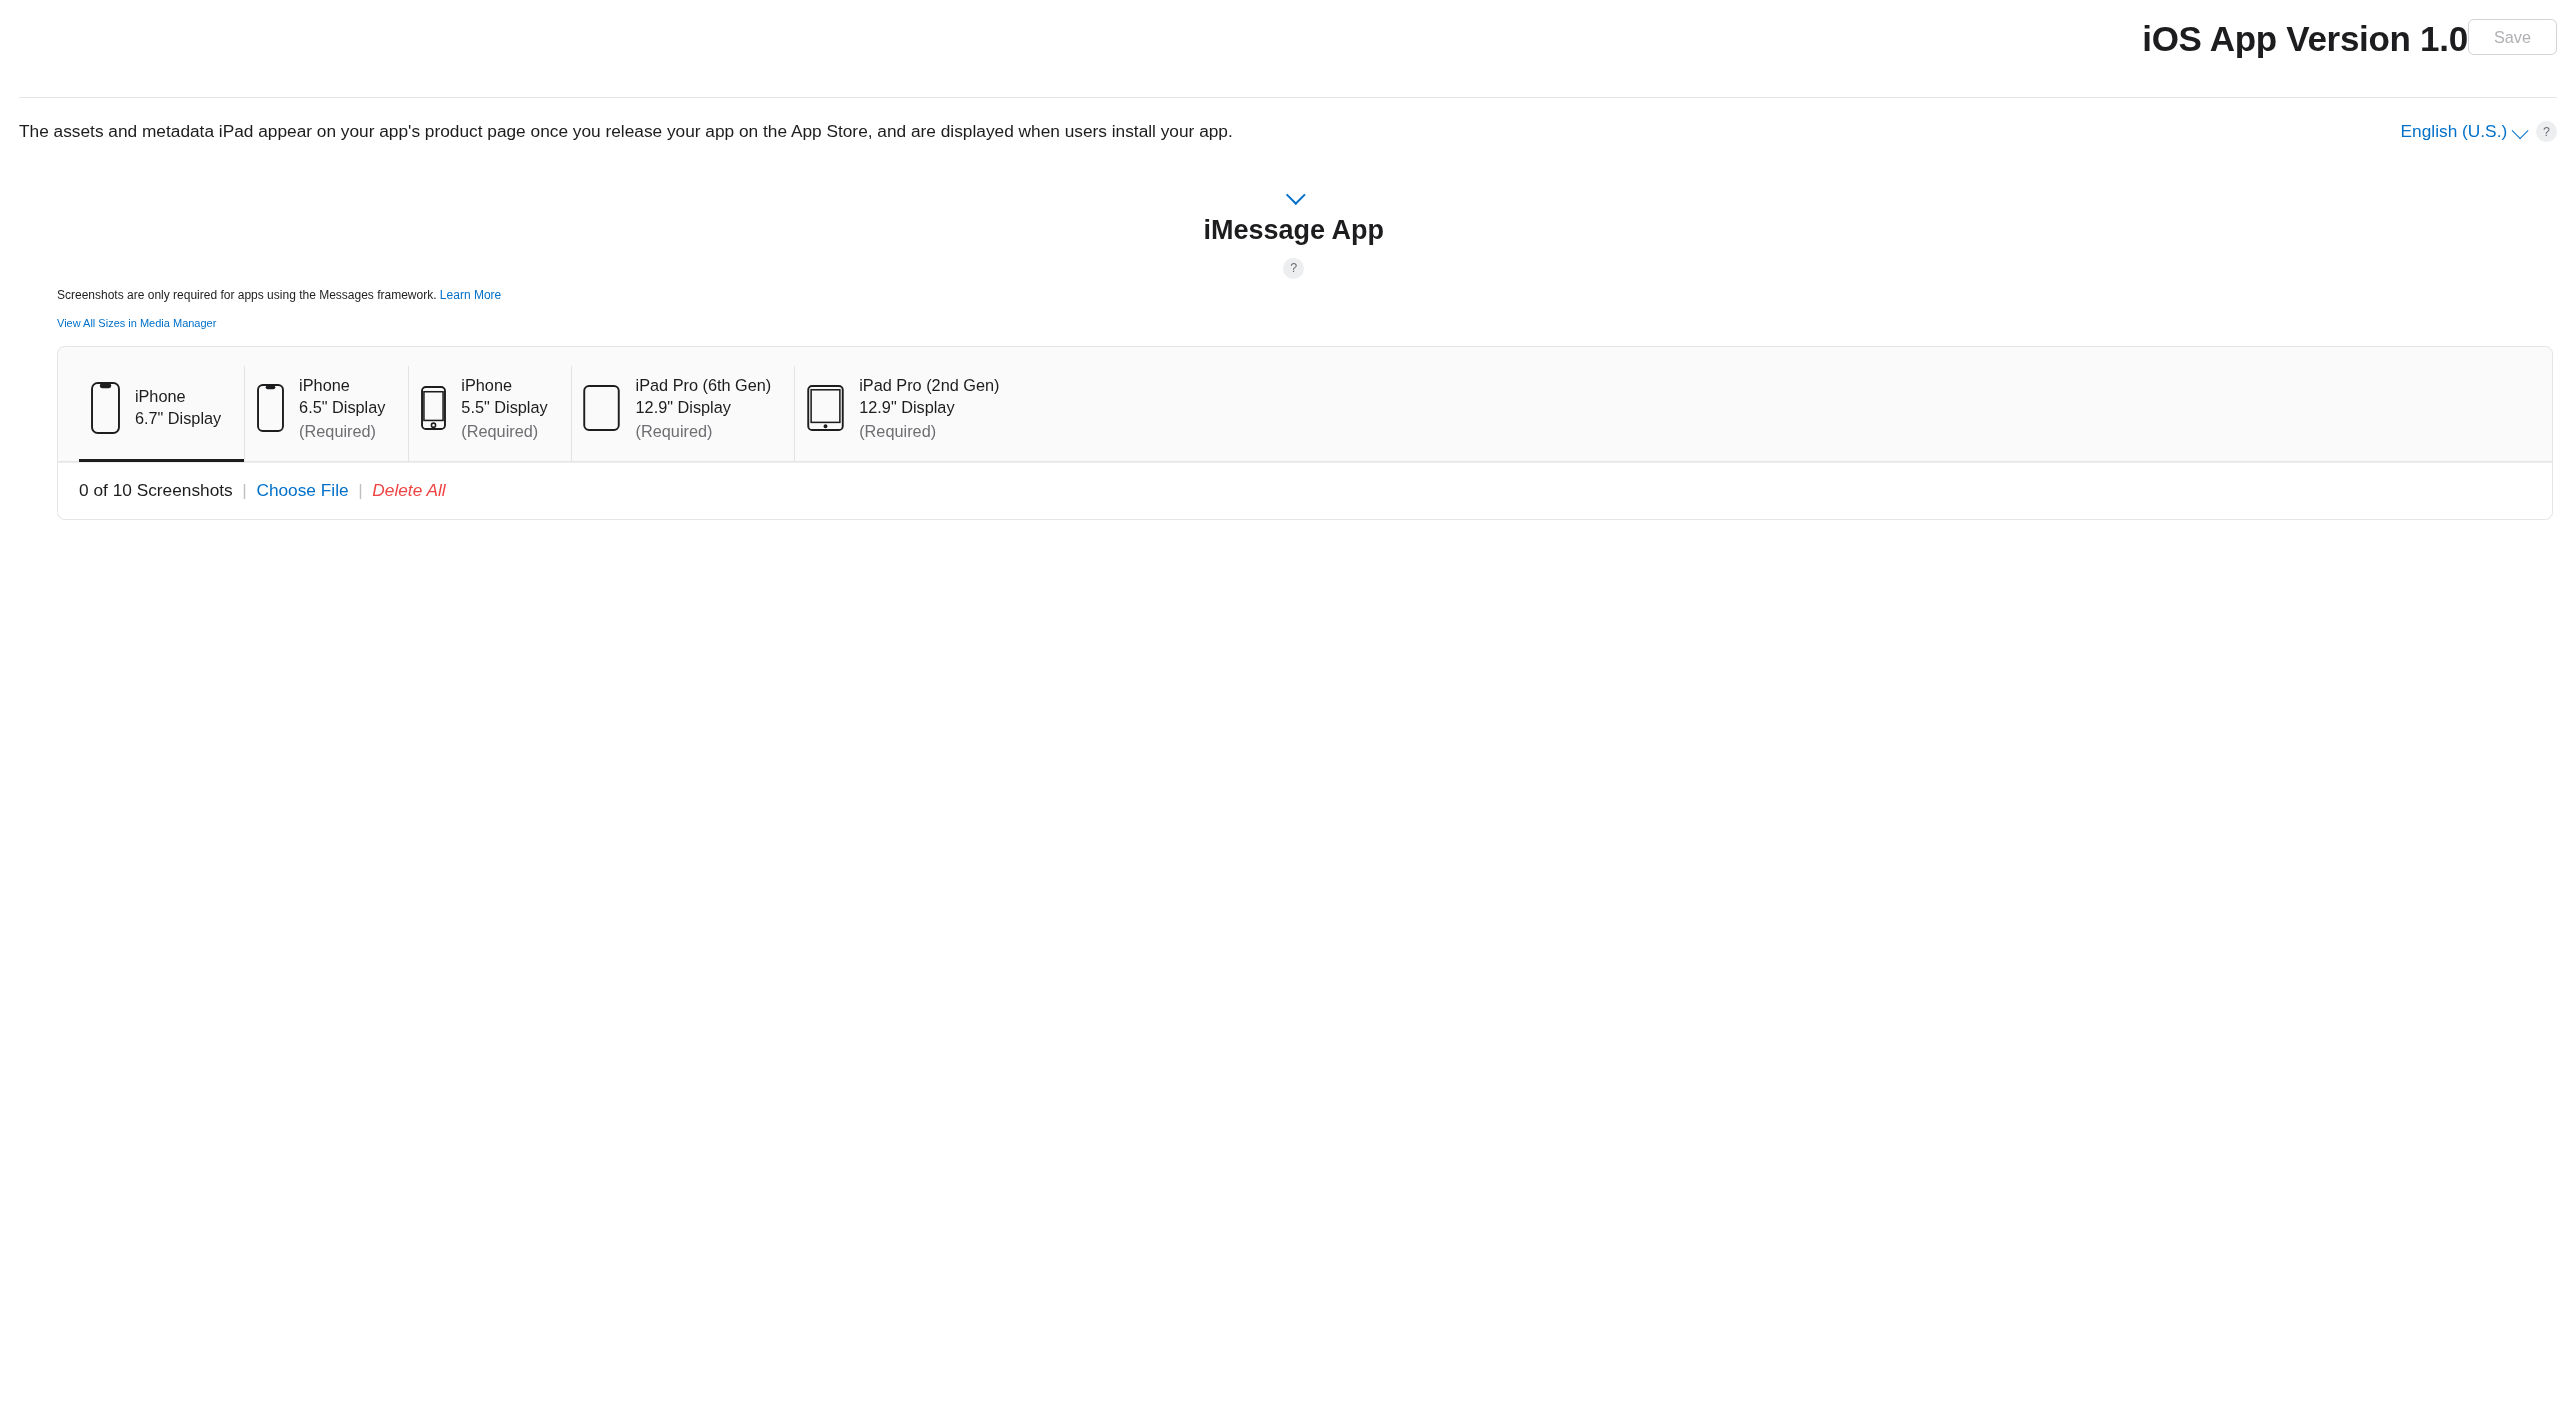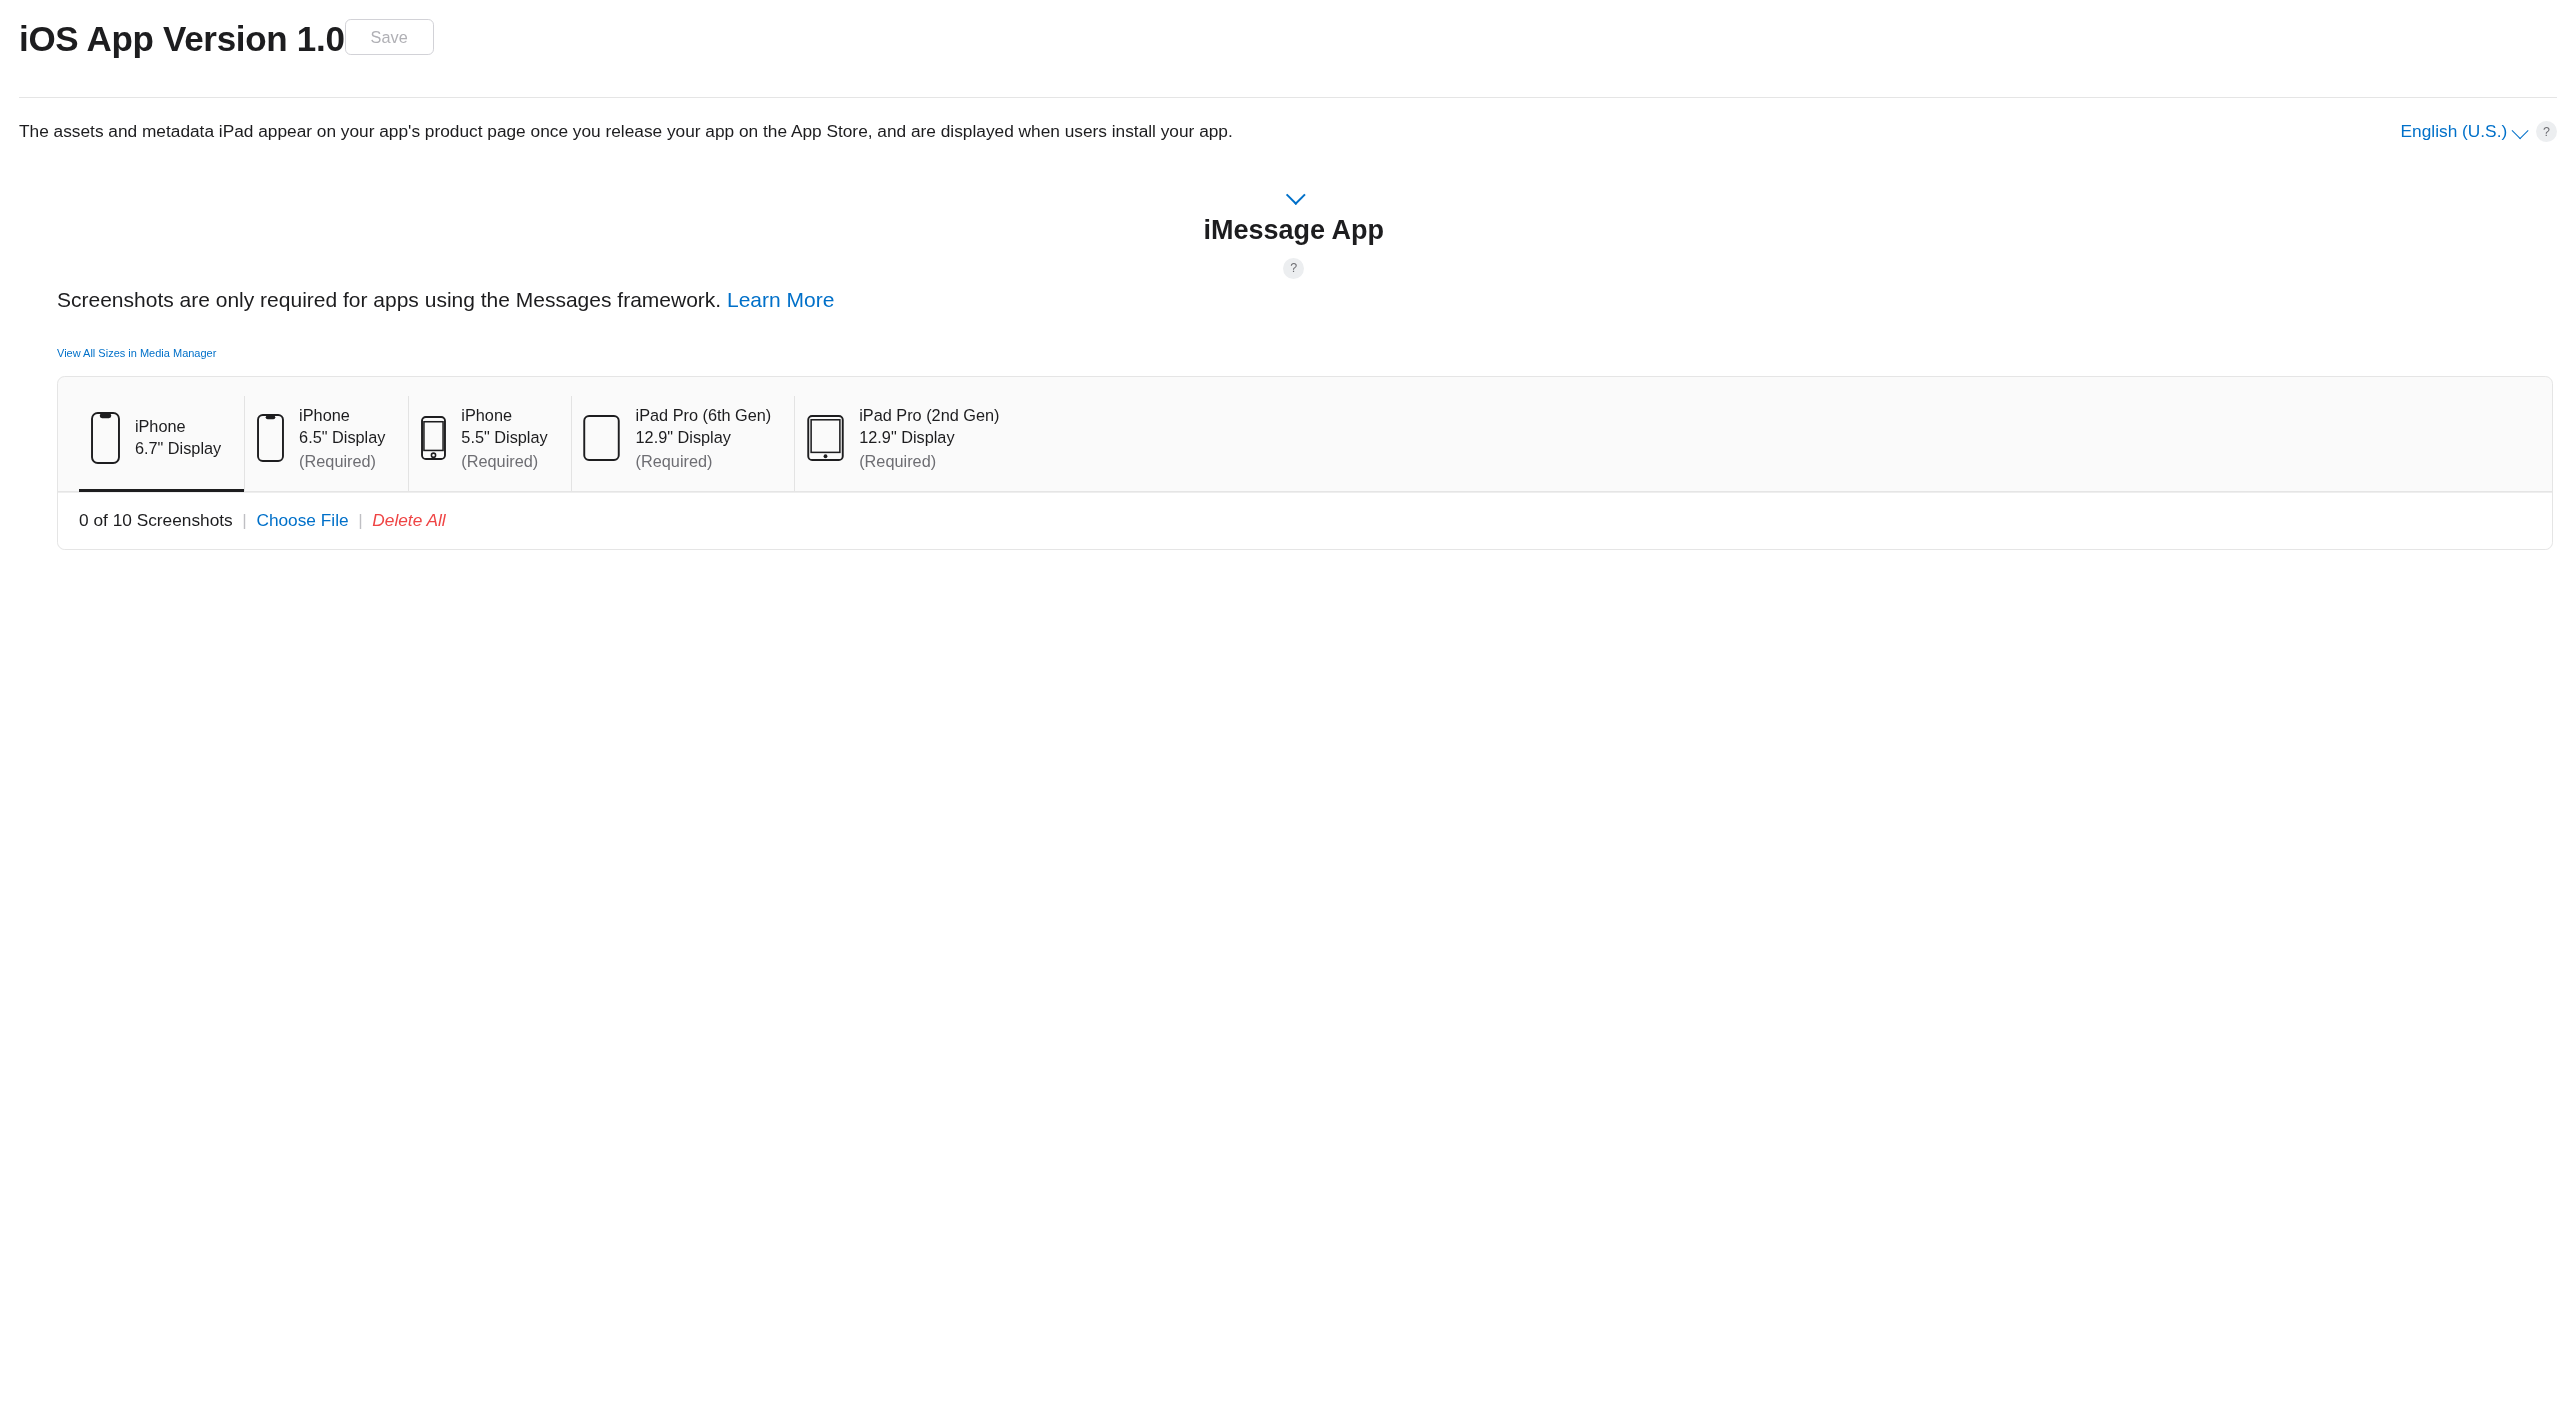--- a/index.html
+++ b/index.html
@@ -5,21 +5,21 @@
   * { box-sizing: border-box; margin: 0; padding: 0; }
   body {
     font-family: -apple-system, BlinkMacSystemFont, "Segoe UI", Helvetica, Arial, sans-serif;
     background: #fff;
     color: #1d1d1f;
     padding: 19px 19px 38px 19px;
     font-size: 16.3px;
   }
   .header-row {
     display: flex;
-    justify-content: flex-start;
+    justify-content: flex-end;
     align-items: flex-start;
     border-bottom: 1px solid #e5e5e5;
     padding-bottom: 38px;
     margin-bottom: 9.6px;
   }
   .page-title {
     font-size: 35px;
     font-weight: 700;
     letter-spacing: -0.3px;
   }
@@ -84,23 +84,23 @@
     border-bottom: 2.9px solid #0070c9;
     transform: rotate(45deg) translateY(-2.9px);
     cursor: pointer;
   }
   .section-title {
     font-size: 27px;
     font-weight: 700;
   }
   .section-desc {
     margin-left: 38px;
-    font-size: 21px;
+    font-size: 12px;
     color: #1d1d1f;
-    margin-bottom: 30px;
+    margin-bottom: 10px;
   }
   .link { color: #0070c9; cursor: pointer; }
   .view-sizes {
     margin-left: 38px;
     color: #0070c9;
     font-size: 11px;
     cursor: pointer;
     margin-bottom: 17.3px;
     display: inline-block;
   }

